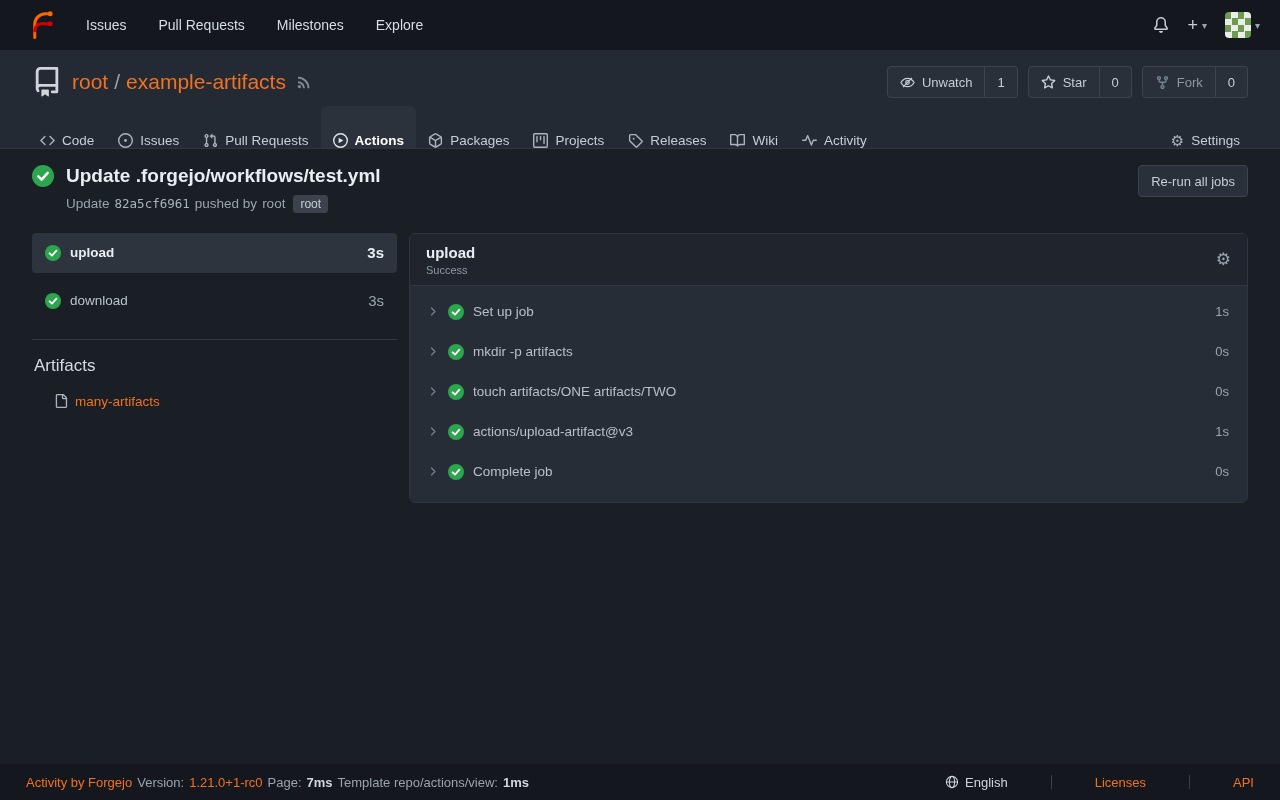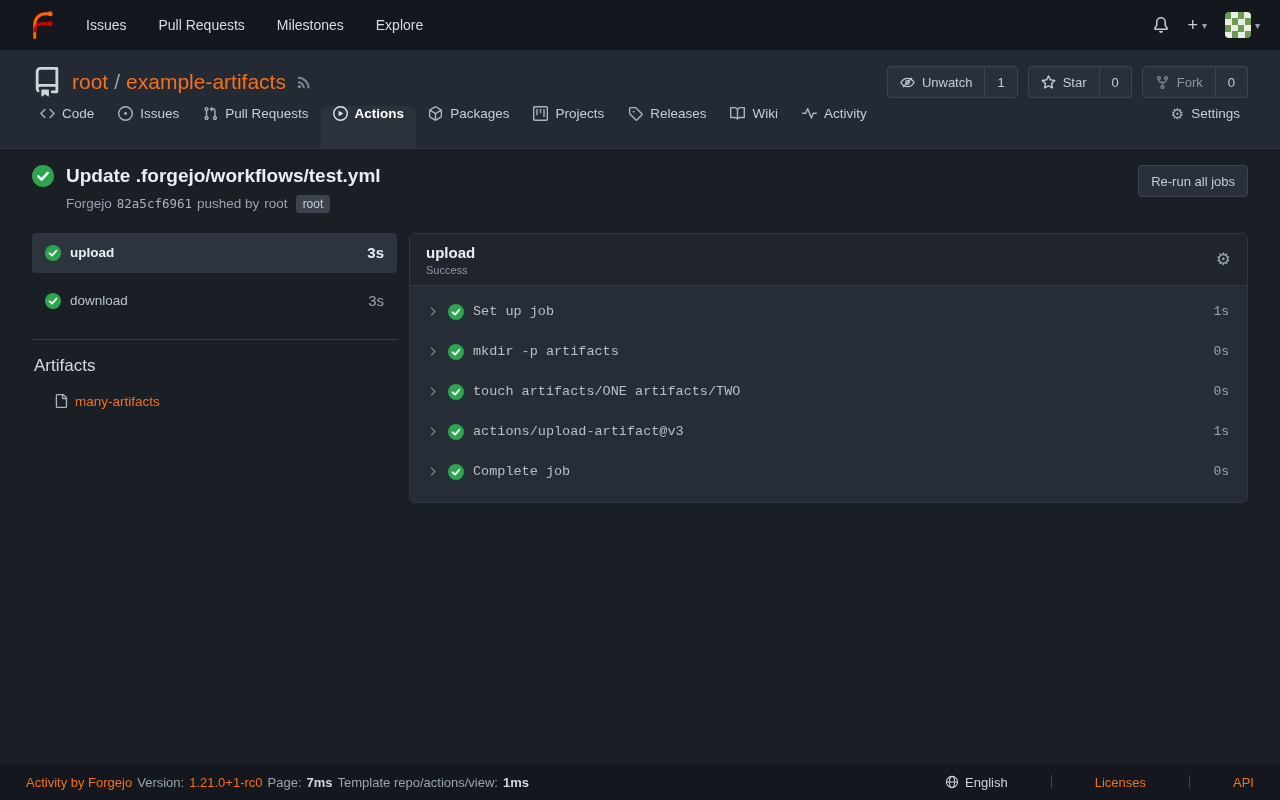--- a/index.html
+++ b/index.html
@@ -41,21 +41,21 @@
   .repo-actions { margin-left:auto; display:flex; gap:10px; }
   .btn-group { display:flex; }
   .btn { background:var(--btn-bg); border:1px solid var(--border); color:#c6cdd5;
     font-size:13px; height:32px; display:flex; align-items:center; gap:7px;
     padding:12px 12px; border-radius:4px; cursor:pointer;
     font-family:"Liberation Sans","DejaVu Sans",sans-serif; }
   .btn-group .btn:first-child { border-radius:4px 0 0 4px; }
   .btn-group .btn.count { border-left:none; border-radius:0 4px 4px 0; padding:0 12px; color:#c6cdd5; }
   .btn .muted-label { color:var(--muted); }
   .tab-bar { display:flex; align-items:flex-end; padding:0 28px; height:42px; }
-  .tab { display:flex; align-items:flex-start; gap:7px; padding:0 12px; height:42px;
+  .tab { display:flex; align-items:flex-end; gap:7px; padding:0 12px; height:42px;
     color:#c7ced6; font-size:13.5px; }
   .tab .ticon { color:#aab4bd; display:flex; }
   .tab.active { background:#2b323c; border-radius:6px 6px 0 0; color:#fff; font-weight:700; }
   .tab.active .ticon { color:#dfe5ea; }
   .tab-spacer { flex:1; }
   .gear-glyph { font-size:15px; line-height:1; }
 
   
   .main { flex:1 1 auto; padding:16px 32px 0; background:var(--main-bg); overflow:hidden; }
   .run-header { display:flex; align-items:flex-start; }
@@ -77,21 +77,21 @@
   .jobs-divider { border:none; border-top:1px solid #343b44; margin:18px 0 16px; }
   .artifacts-heading { font-size:17px; font-weight:400; color:#d4dbe1; margin:6px 0 18px; padding-left:2px; }
   .artifact-link { display:flex; align-items:center; gap:7px; color:var(--accent,#f27120); font-size:13.5px; padding-left:22px; }
 
   .steps-panel { flex:1; border:1px solid var(--border-subtle); border-radius:6px; overflow:hidden; }
   .panel-header { background:var(--panel-header-bg); padding:10px 16px 9px; display:flex; align-items:flex-start; border-bottom:1px solid var(--border-subtle); }
   .panel-title { font-size:15px; font-weight:700; color:var(--bright); }
   .panel-status { font-size:11px; color:var(--muted); margin-top:3px; }
   .panel-gear { margin-left:auto; color:#9aa4ae; font-size:17px; cursor:pointer; align-self:center; }
   .steps { background:var(--panel-body-bg); padding:6px 0 10px; }
-  .step-row { display:flex; align-items:center; gap:9px; height:40px; padding:0 18px 0 16px; cursor:pointer;font-family:Liberation Mono, monospace; }
+  .step-row { display:flex; align-items:center; gap:9px; height:40px; padding:0 18px 0 16px; cursor:pointer; }
   .step-chevron { color:#768390; display:flex; }
   .step-name { color:#b6c0c9; font-size:13.5px; }
   .step-dur { margin-left:auto; color:#9aa4ae; font-size:13px; }
 
   .cc circle { fill:var(--success,#2da44e); }
   .cc path { stroke:#fff; stroke-width:1.8; fill:none; stroke-linecap:round; stroke-linejoin:round; }
 
   
   .footer { flex:0 0 auto; height:36px; background:var(--nav-bg); display:flex; align-items:center;
     padding:0 26px; font-size:13px; color:#9aa4ae; }
@@ -285,21 +285,21 @@
     <div class="run-left">
       <span>
         <svg class="cc" viewBox="0 0 16 16" width="22" height="22">
             <circle cx="8" cy="8" r="8"></circle>
             <path d="M4.6 8.3 7 10.6 11.4 5.7"></path>
           </svg>
       </span>
       <div>
         <h2 class="run-title">Update .forgejo/workflows/test.yml</h2>
         <div class="commit-line">
-          <span>Forgejo</span>
+          <span>Update</span>
           <a class="sha">82a5cf6961</a>
           <span>pushed by</span>
           <a>root</a>
           <a class="branch-badge">root</a>
         </div>
       </div>
     </div>
     <button class="btn rerun">Re-run all jobs</button>
   </div>
 

